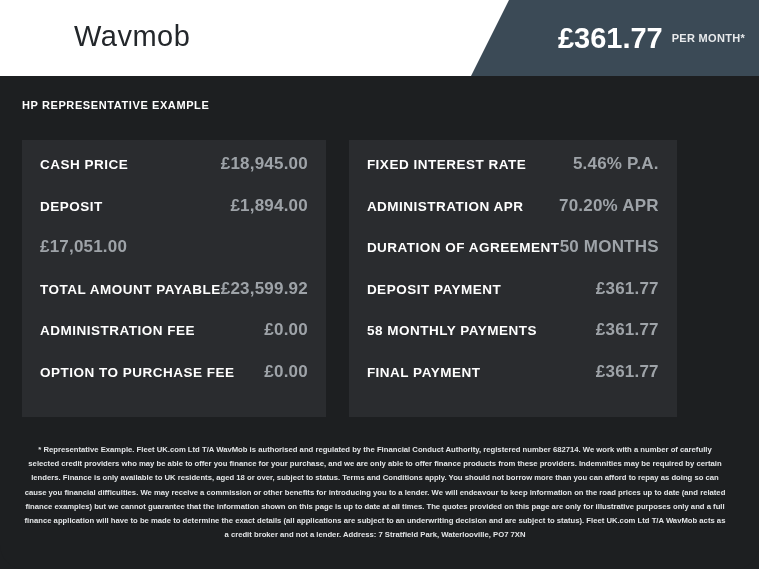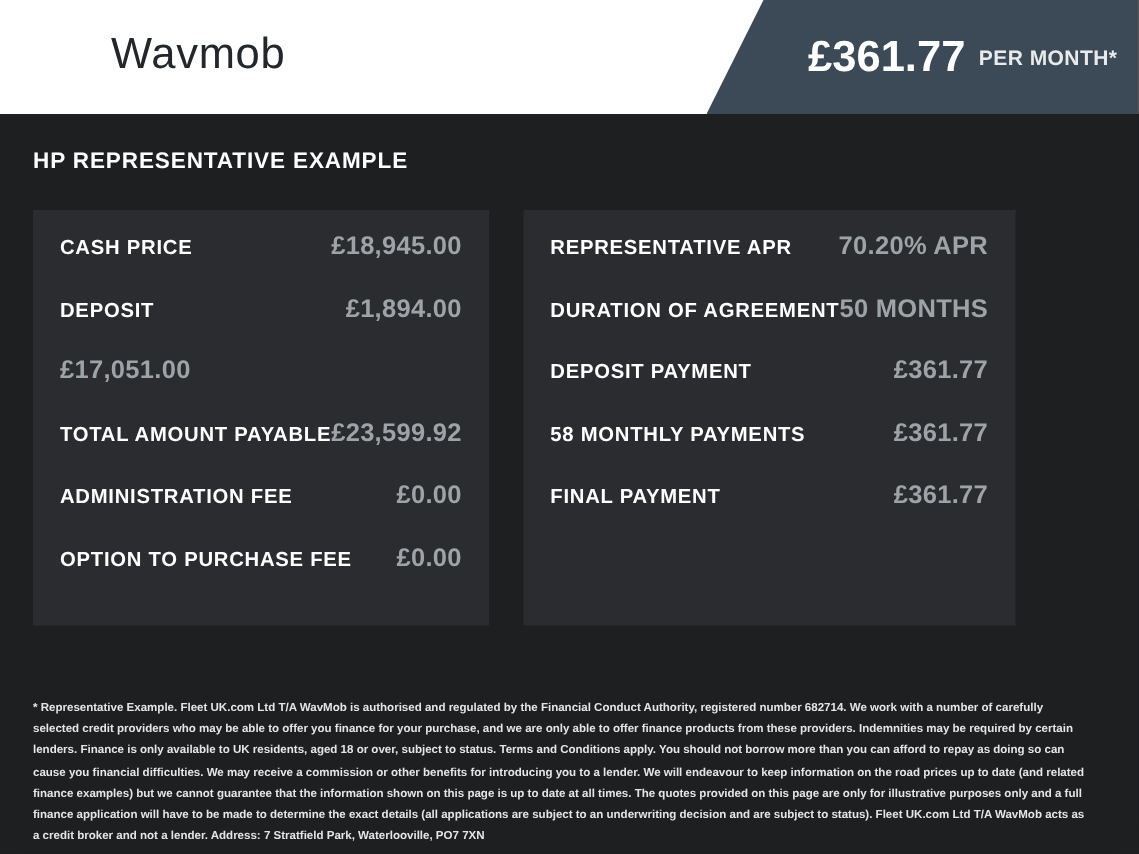--- a/index.html
+++ b/index.html
@@ -43,33 +43,33 @@
     justify-content: flex-end;
     padding-right: 14px;
   }
   .price-amount {
     font-size: 29px;
     font-weight: bold;
     color: #ffffff;
     letter-spacing: 0px;
   }
   .price-period {
-    font-size: 14px;
+    font-size: 11px;
     font-weight: bold;
     color: #e8eaec;
     margin-left: 9px;
     letter-spacing: 0.3px;
     padding-bottom: 1px;
   }
 
   
   .section-title {
     position: absolute;
     left: 22px; top: 99px;
-    font-size: 15px;
+    font-size: 11px;
     font-weight: bold;
     color: #ffffff;
     letter-spacing: 0.6px;
   }
 
   
   .panels {
     position: absolute;
     left: 22px; top: 140px;
     width: 601px;
@@ -106,22 +106,21 @@
 
   
   .disclaimer {
     position: absolute;
     left: 22px; top: 443px;
     width: 706px;
     font-size: 7.7px;
     line-height: 14.2px;
     color: #e3e5e7;
     font-weight: bold;
-    text-align: left;
-    margin-top: 22px;
+    text-align: center;
   }
 </style>
 </head>
 <body>
 
 <div class="page">
 
   <div class="header">
     <div class="brand">Wavmob</div>
     <div class="price-panel">
@@ -155,21 +154,25 @@
         <span class="value">£0.00</span>
       </div>
       <div class="row">
         <span class="label">OPTION TO PURCHASE FEE</span>
         <span class="value">£0.00</span>
       </div>
     </div>
 
     <div class="panel right">
       <div class="row">
-        <span class="label">REPRESENTATIVE APR</span>
+        <span class="label">FIXED INTEREST RATE</span>
+        <span class="value">5.46% P.A.</span>
+      </div>
+      <div class="row">
+        <span class="label">ADMINISTRATION APR</span>
         <span class="value">70.20% APR</span>
       </div>
       <div class="row">
         <span class="label">DURATION OF AGREEMENT</span>
         <span class="value">50 MONTHS</span>
       </div>
       <div class="row">
         <span class="label">DEPOSIT PAYMENT</span>
         <span class="value">£361.77</span>
       </div>

